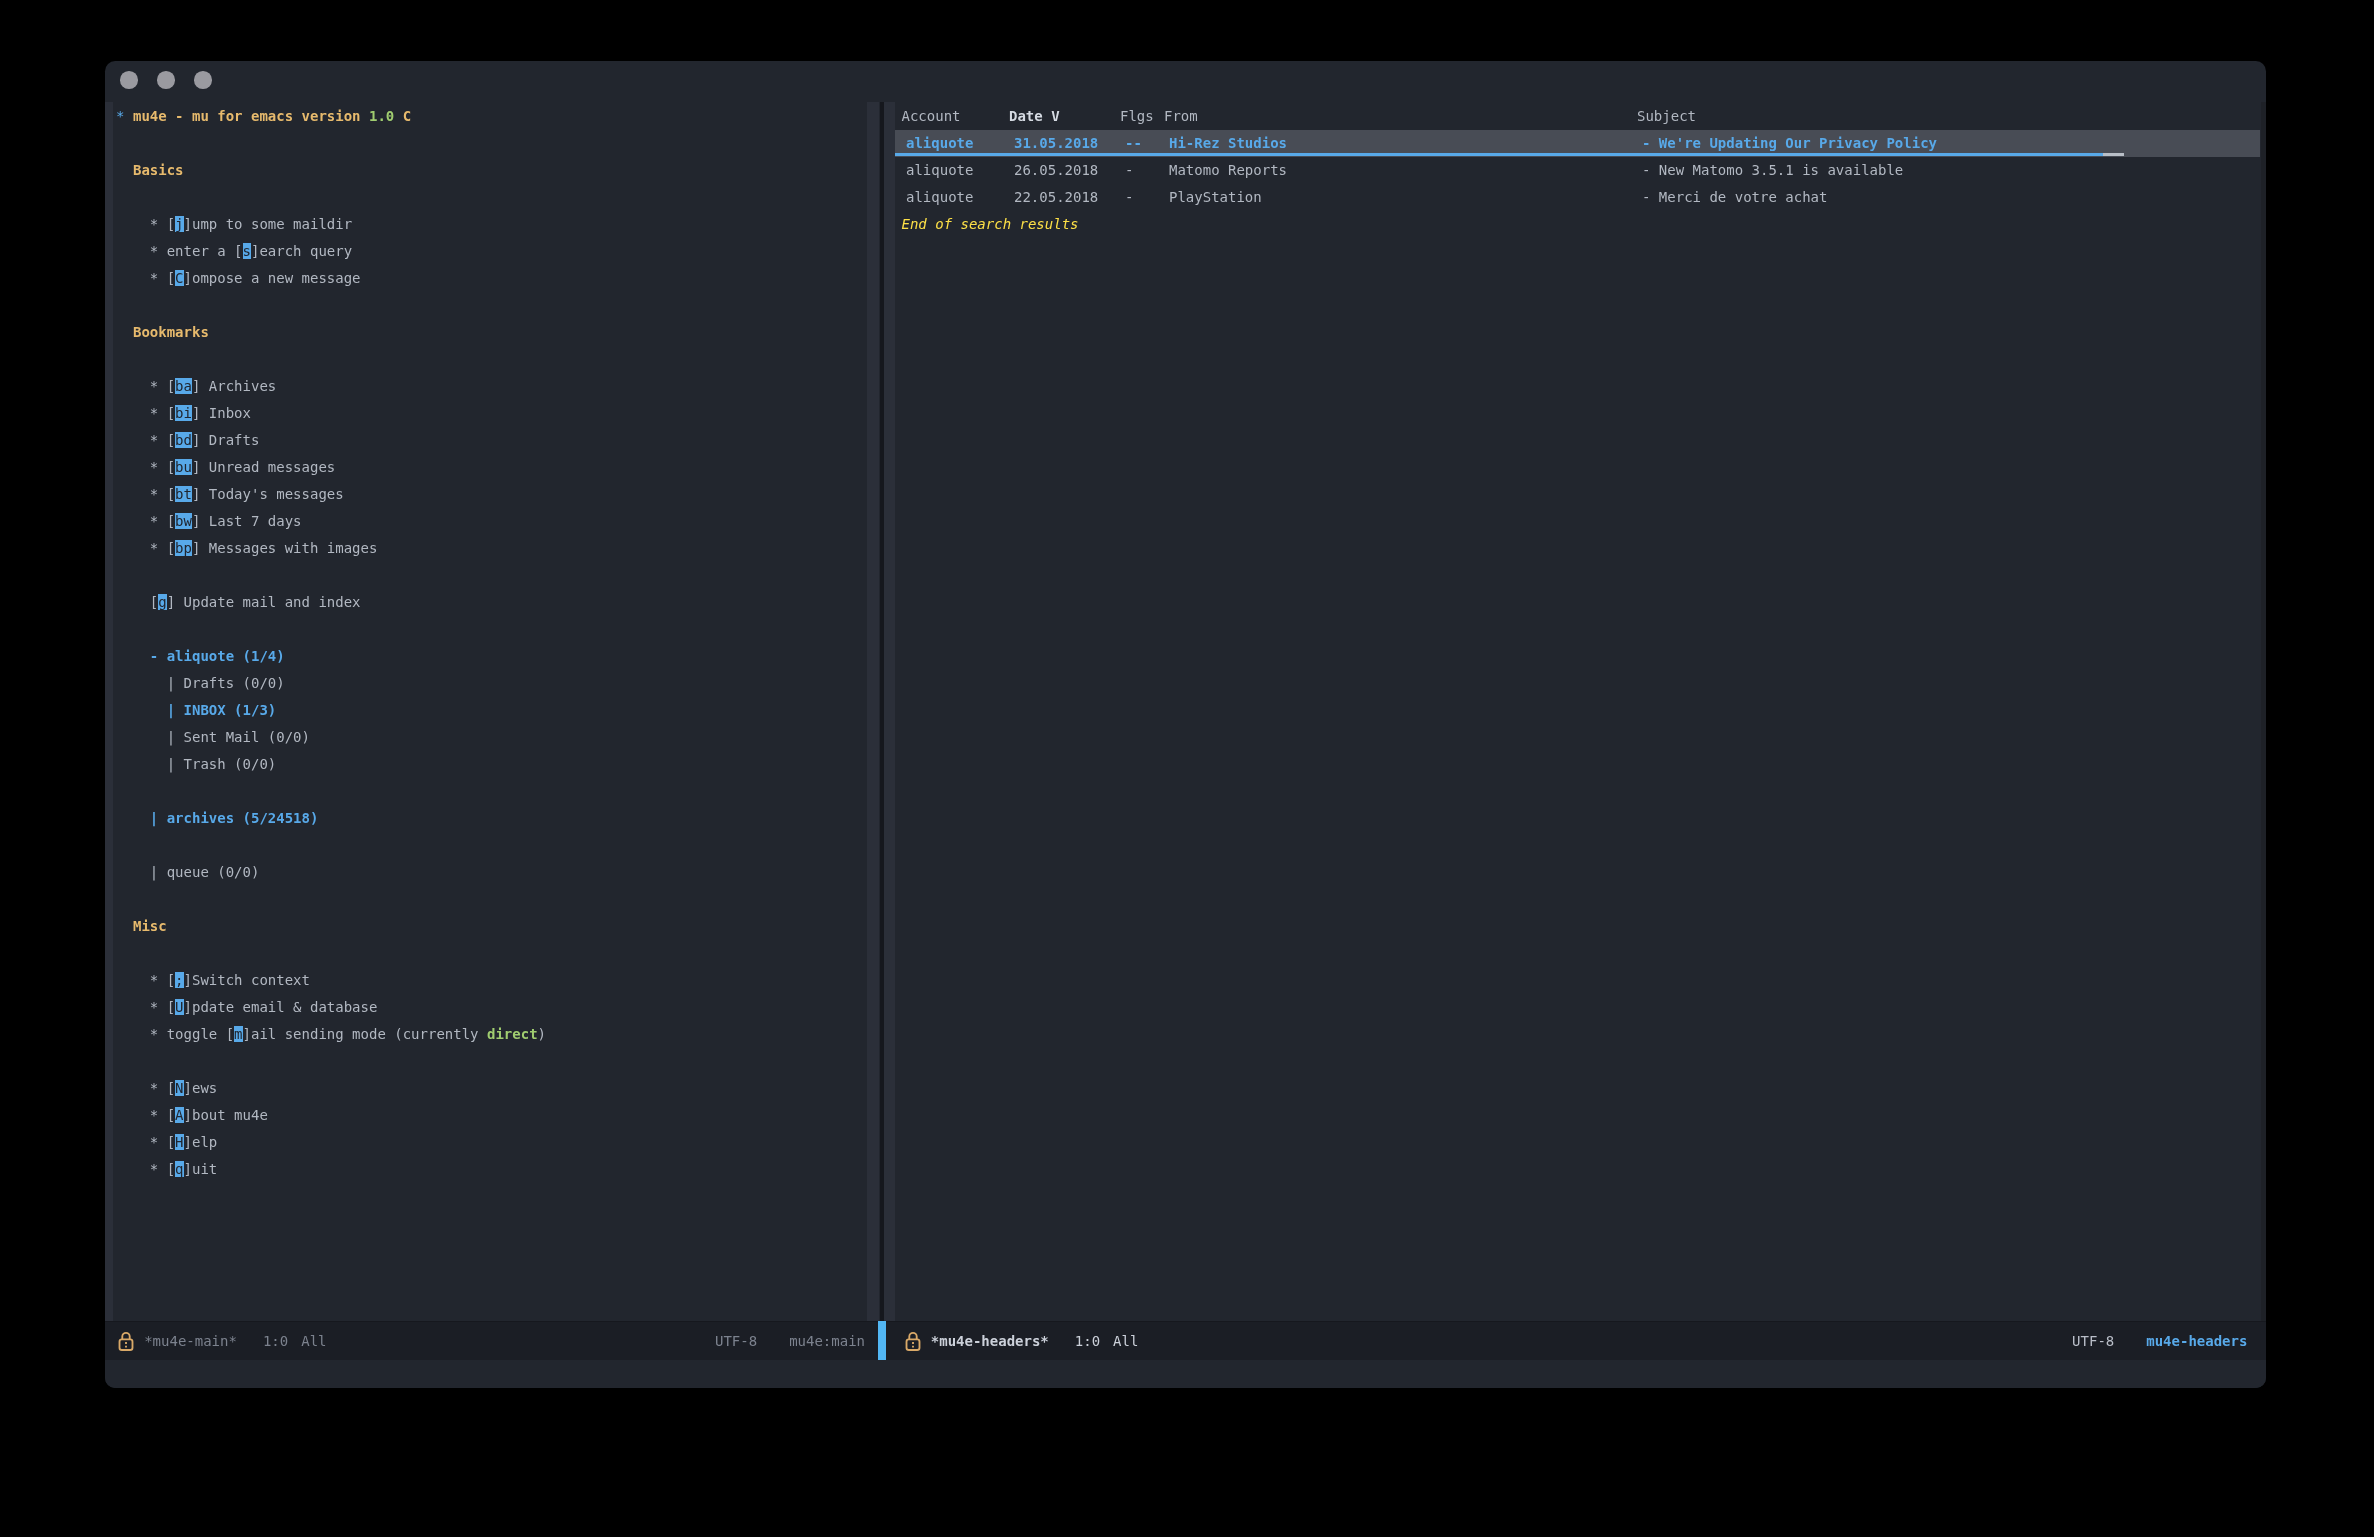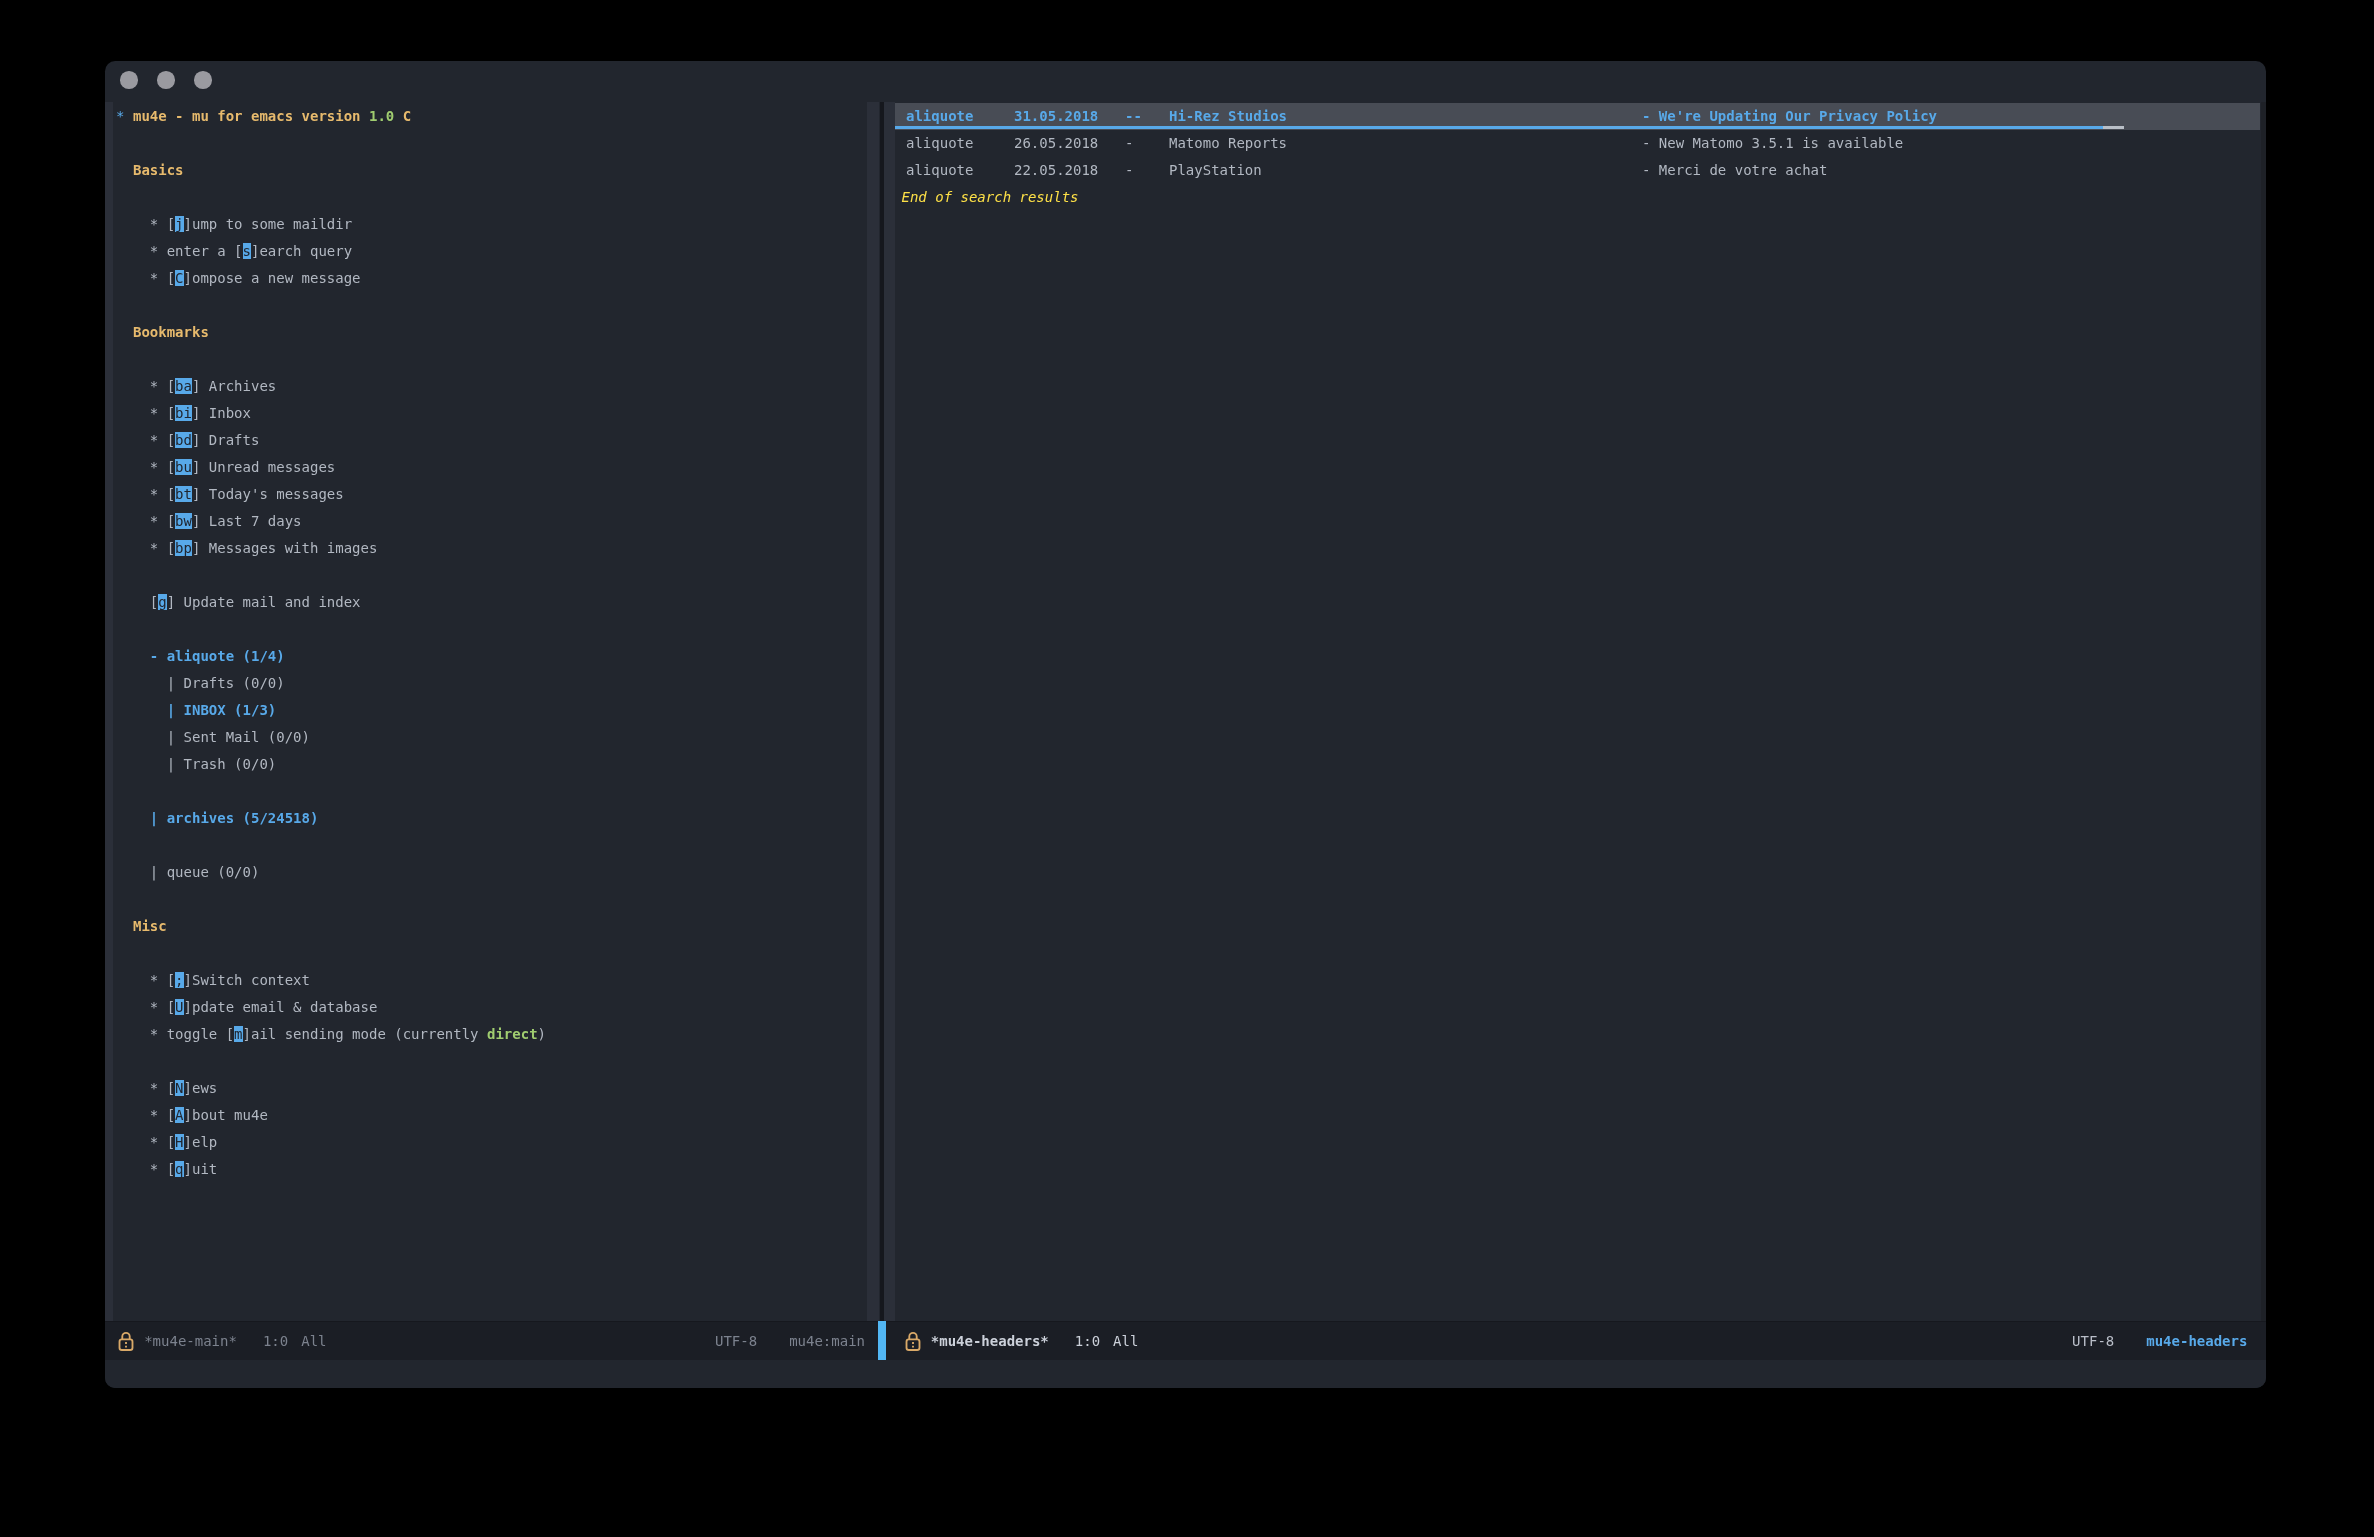--- a/index.html
+++ b/index.html
@@ -122,20 +122,21 @@
       <div class="line"><span>    * [</span><span class="seg-key">U</span><span>]pdate email &amp; database</span></div>
       <div class="line"><span>    * toggle [</span><span class="seg-key">m</span><span>]ail sending mode (currently </span><span class="seg-green">direct</span><span>)</span></div>
       <div class="line"></div>
       <div class="line"><span>    * [</span><span class="seg-key">N</span><span>]ews</span></div>
       <div class="line"><span>    * [</span><span class="seg-key">A</span><span>]bout mu4e</span></div>
       <div class="line"><span>    * [</span><span class="seg-key">H</span><span>]elp</span></div>
       <div class="line"><span>    * [</span><span class="seg-key">q</span><span>]uit</span></div>
     </div>
 
   <div class="pane headers" id="headers-pane">
+      <div class="hrow"><span class="cell hdr-cell" style="left: 6.5px;">Account</span><span class="cell hdr-cell bold" style="left: 114px;">Date V</span><span class="cell hdr-cell" style="left: 225px;">Flgs</span><span class="cell hdr-cell" style="left: 269px;">From</span><span class="cell hdr-cell" style="left: 742px;">Subject</span></div>
       <div class="hrow selected"><div class="sel-bg"></div><div class="sel-underline"></div><div class="sel-cursor"></div><span class="cell" style="left: 11px;">aliquote</span><span class="cell" style="left: 119px;">31.05.2018</span><span class="cell" style="left: 230px;">--</span><span class="cell" style="left: 274px;">Hi-Rez Studios</span><span class="cell" style="left: 747px;">- We're Updating Our Privacy Policy</span></div>
       <div class="hrow"><span class="cell" style="left: 11px;">aliquote</span><span class="cell" style="left: 119px;">26.05.2018</span><span class="cell" style="left: 230px;">-</span><span class="cell" style="left: 274px;">Matomo Reports</span><span class="cell" style="left: 747px;">- New Matomo 3.5.1 is available</span></div>
       <div class="hrow"><span class="cell" style="left: 11px;">aliquote</span><span class="cell" style="left: 119px;">22.05.2018</span><span class="cell" style="left: 230px;">-</span><span class="cell" style="left: 274px;">PlayStation</span><span class="cell" style="left: 747px;">- Merci de votre achat</span></div>
       <div class="end-marker" style="padding-left: 6.5px;">End of search results</div>
     </div>
 
   <div class="modelines">
     <div class="modeline ml-left">
       <svg class="lock-icon" width="16" height="20.4" viewBox="0 0 17 22">
         <rect x="1.5" y="9" width="14" height="11.5" rx="2.5" fill="none" stroke="#d9a968" stroke-width="2"></rect>

